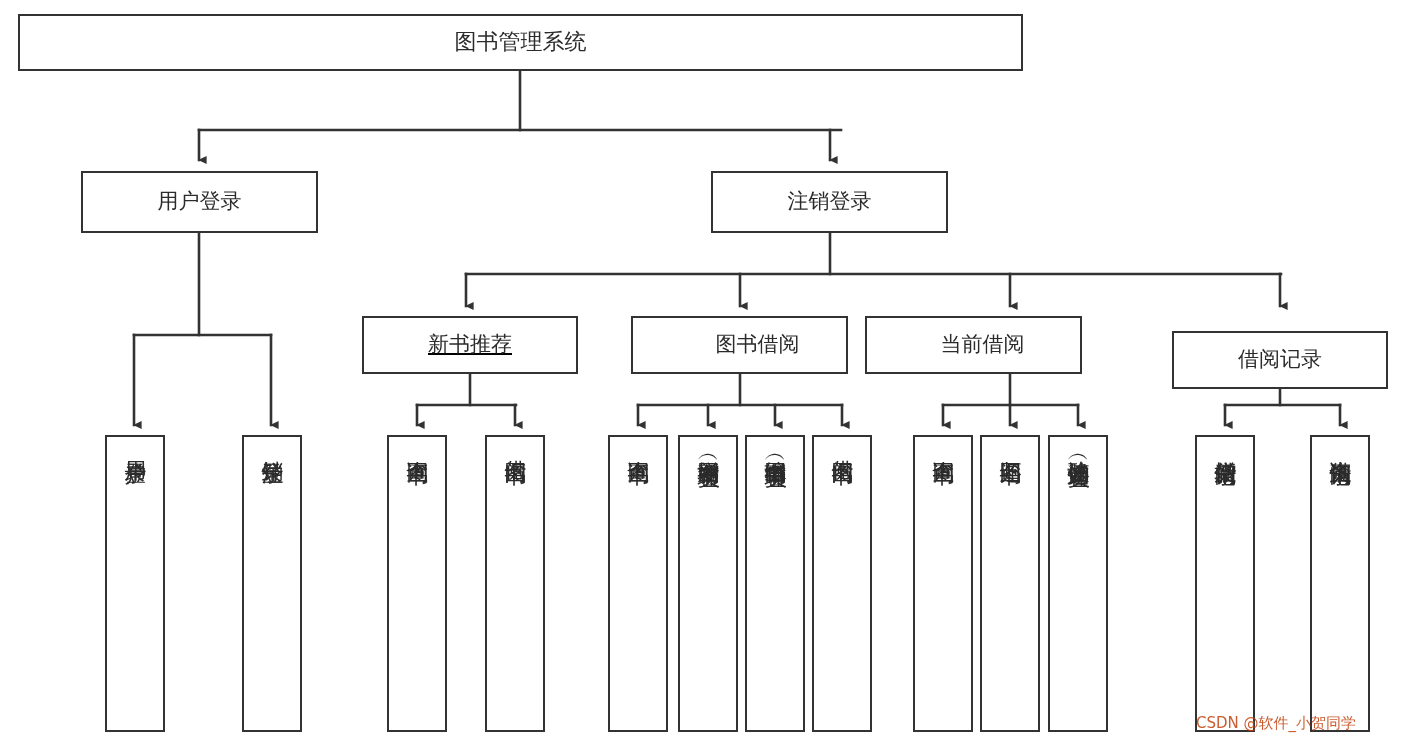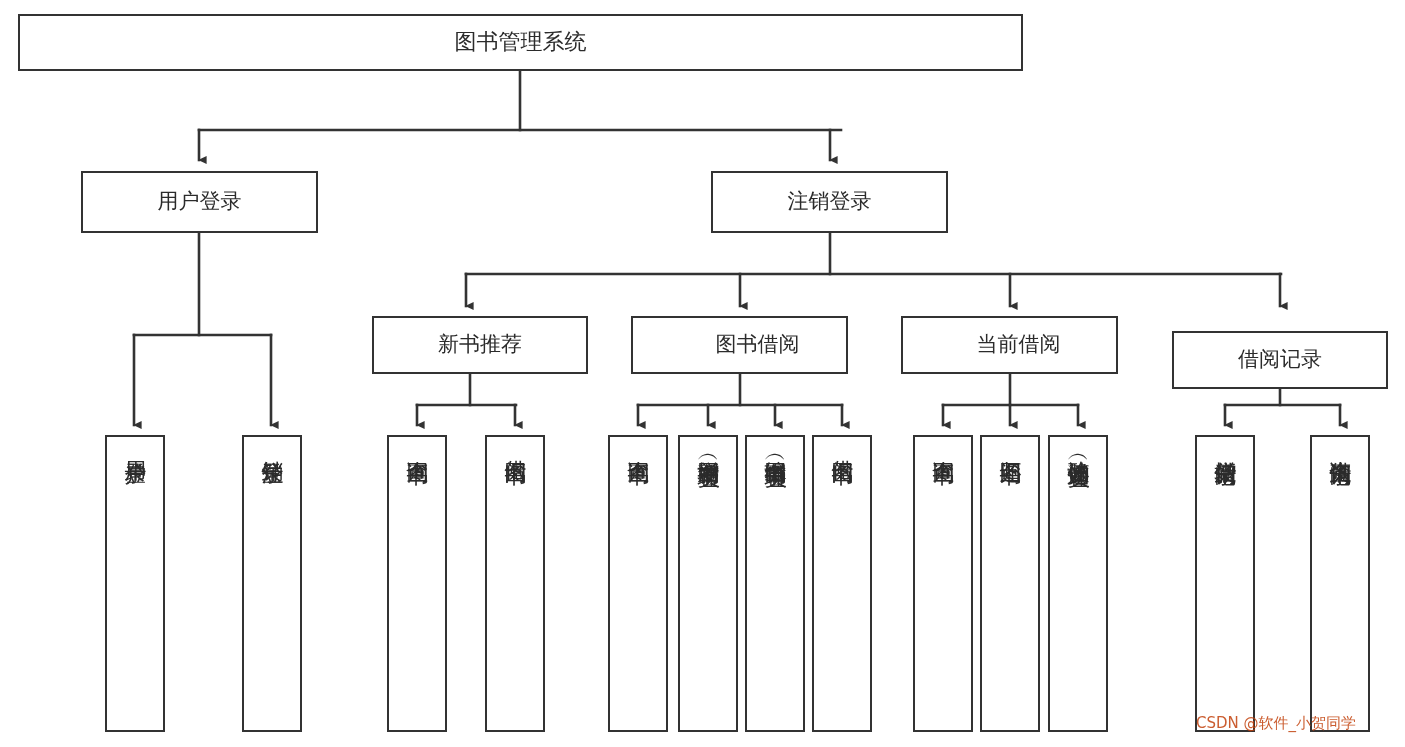--- a/index.html
+++ b/index.html
@@ -131,27 +131,27 @@
     <span class="label">图书管理系统</span>
   </div>
 
   <div class="node h" style="left:81px; top:171px; width:237px; height:62px;">
     <span class="label">用户登录</span>
   </div>
   <div class="node h" style="left:711px; top:171px; width:237px; height:62px;">
     <span class="label">注销登录</span>
   </div>
 
-  <div class="node h" style="left:372px; top:316px; width:216px; height:58px;">
+  <div class="node h" style="left:362px; top:316px; width:216px; height:58px;text-decoration:underline;">
     <span class="label">新书推荐</span>
   </div>
   <div class="node h" style="left:631px; top:316px; width:217px; height:58px;padding-left:36px;">
     <span class="label">图书借阅</span>
   </div>
-  <div class="node h" style="left:901px; top:316px; width:217px; height:58px;padding-left:18px;">
+  <div class="node h" style="left:865px; top:316px; width:217px; height:58px;padding-left:18px;">
     <span class="label">当前借阅</span>
   </div>
   <div class="node h" style="left:1172px; top:331px; width:216px; height:58px;">
     <span class="label">借阅记录</span>
   </div>
 
   <div class="node v" style="left:105px; top:435px; width:60px; height:297px;">
     <span class="label">用户登录</span>
   </div>
   <div class="node v" style="left:242px; top:435px; width:60px; height:297px;">

